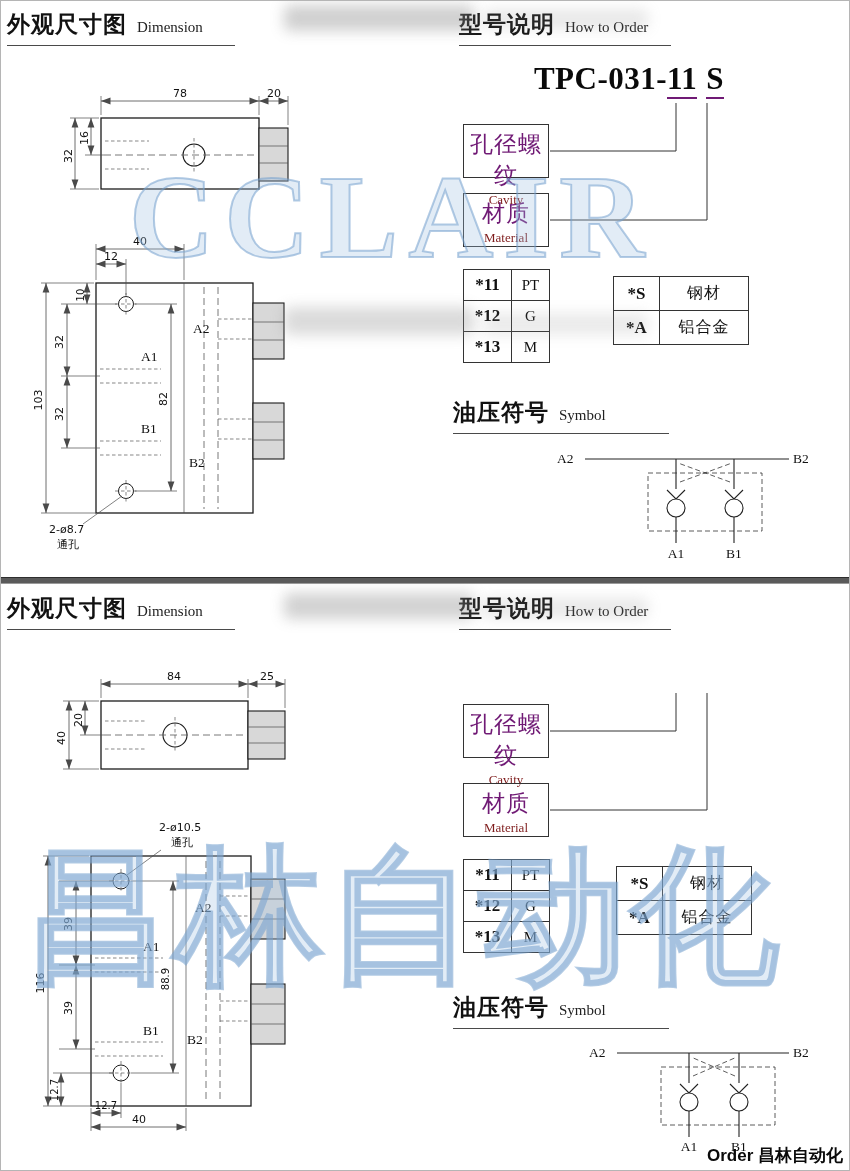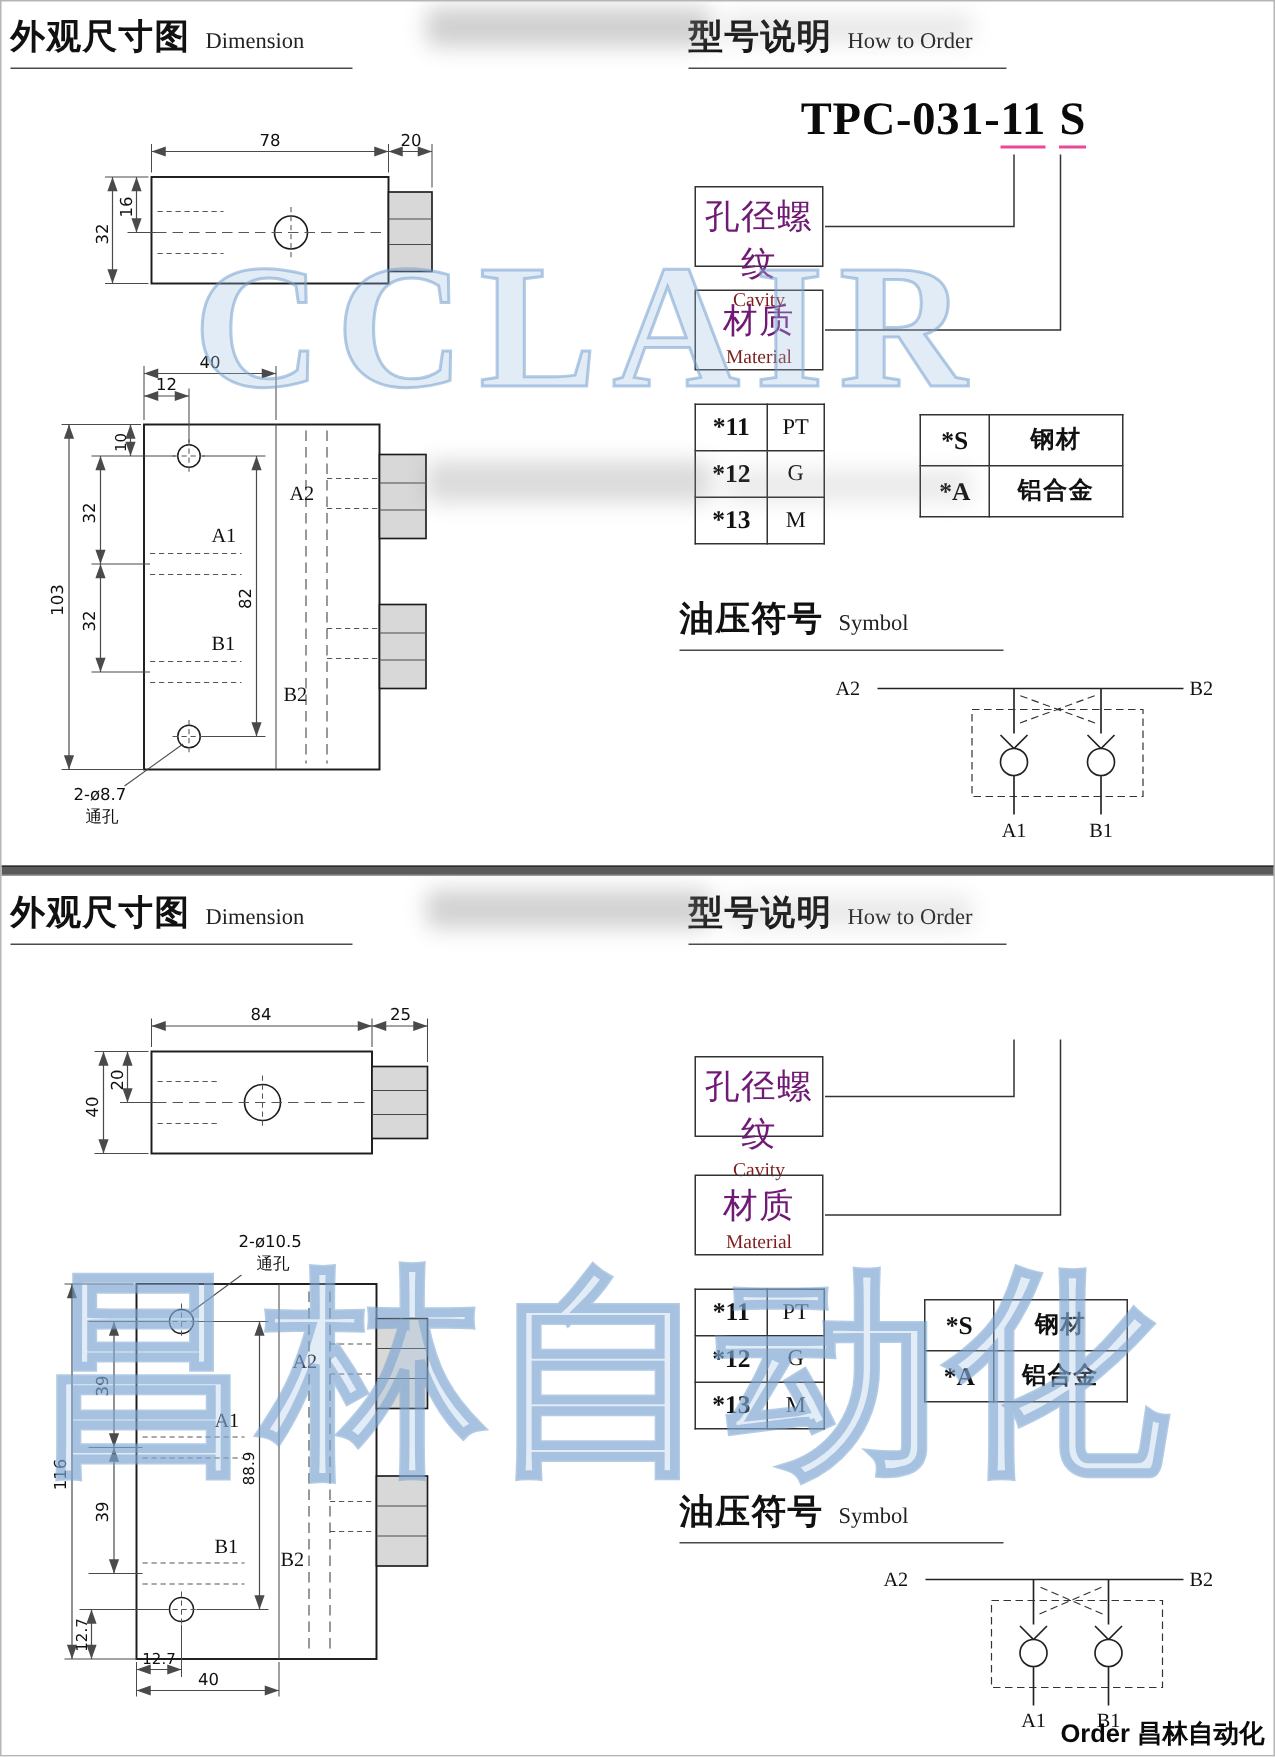--- a/index.html
+++ b/index.html
@@ -6,34 +6,34 @@
   .page{position:relative;width:850px;height:1171px;margin:0 auto;background:#ffffff;
         border:1px solid #b5b5b5;box-sizing:border-box;overflow:hidden;}
   .linework{position:absolute;left:0;top:0;width:850px;height:1171px;pointer-events:none;}
 
   .heading{position:absolute;border-bottom:1.5px solid #4a4a4a;padding-bottom:5px;white-space:nowrap;}
   .heading .zh{font-size:23px;font-weight:700;color:#111;letter-spacing:1px;}
   .heading .en{font-size:15px;color:#222;margin-left:6px;text-align:right;}
 
   .model-title{position:absolute;text-align:center;font-weight:bold;font-size:31px;color:#0a0a0a;
                font-family:"Liberation Serif",serif;letter-spacing:0.5px;white-space:nowrap;}
-  .model-title .u{border-bottom:2px solid #ec4899;padding-bottom:1px;font-family:Liberation Serif, serif;}
+  .model-title .u{border-bottom:2px solid #701a75;padding-bottom:1px;font-family:Liberation Serif, serif;}
   .model-title .mat{margin-left:9px;}
 
   .obox{position:absolute;border:1.3px solid #333;box-sizing:border-box;text-align:center;
         padding-top:4px;background:transparent;}
   .obox .zh{display:block;font-size:23px;color:#701a75;letter-spacing:1px;}
   .obox .en{display:block;font-size:13px;color:#7f1d1d;margin-top:1px;}
 
   .dtable{position:absolute;border-collapse:collapse;background:transparent;}
   .dtable td{border:1.4px solid #333;text-align:center;color:#111;padding:0;}
   .dtable td.code{width:47px;height:30px;font-weight:bold;font-size:17px;}
   .dtable td.val{width:37px;font-size:15px;}
   .dtable td.mcode{width:45px;height:33px;font-weight:bold;font-size:17px;}
-  .dtable td.mval{width:88px;font-size:16px;letter-spacing:1px;font-weight:bold;}
+  .dtable td.mval{width:88px;font-size:16px;letter-spacing:1px;}
 
   .footer{position:absolute;right:6px;bottom:3px;font-family:"Liberation Sans",sans-serif;
           font-weight:bold;font-size:17px;color:#0a0a0a;}
 
   .divider{position:absolute;left:0;top:576px;width:850px;height:5px;background:#5a5a5a;
            border-top:1px solid #2e2e2e;border-bottom:1px solid #9a9a9a;}
 
   .wm{position:absolute;pointer-events:none;font-weight:bold;line-height:1;white-space:nowrap;
       color:rgba(160,193,224,0.30);-webkit-text-stroke:2px rgba(116,160,206,0.55);
       font-family:"Liberation Serif",serif;z-index:5;}

